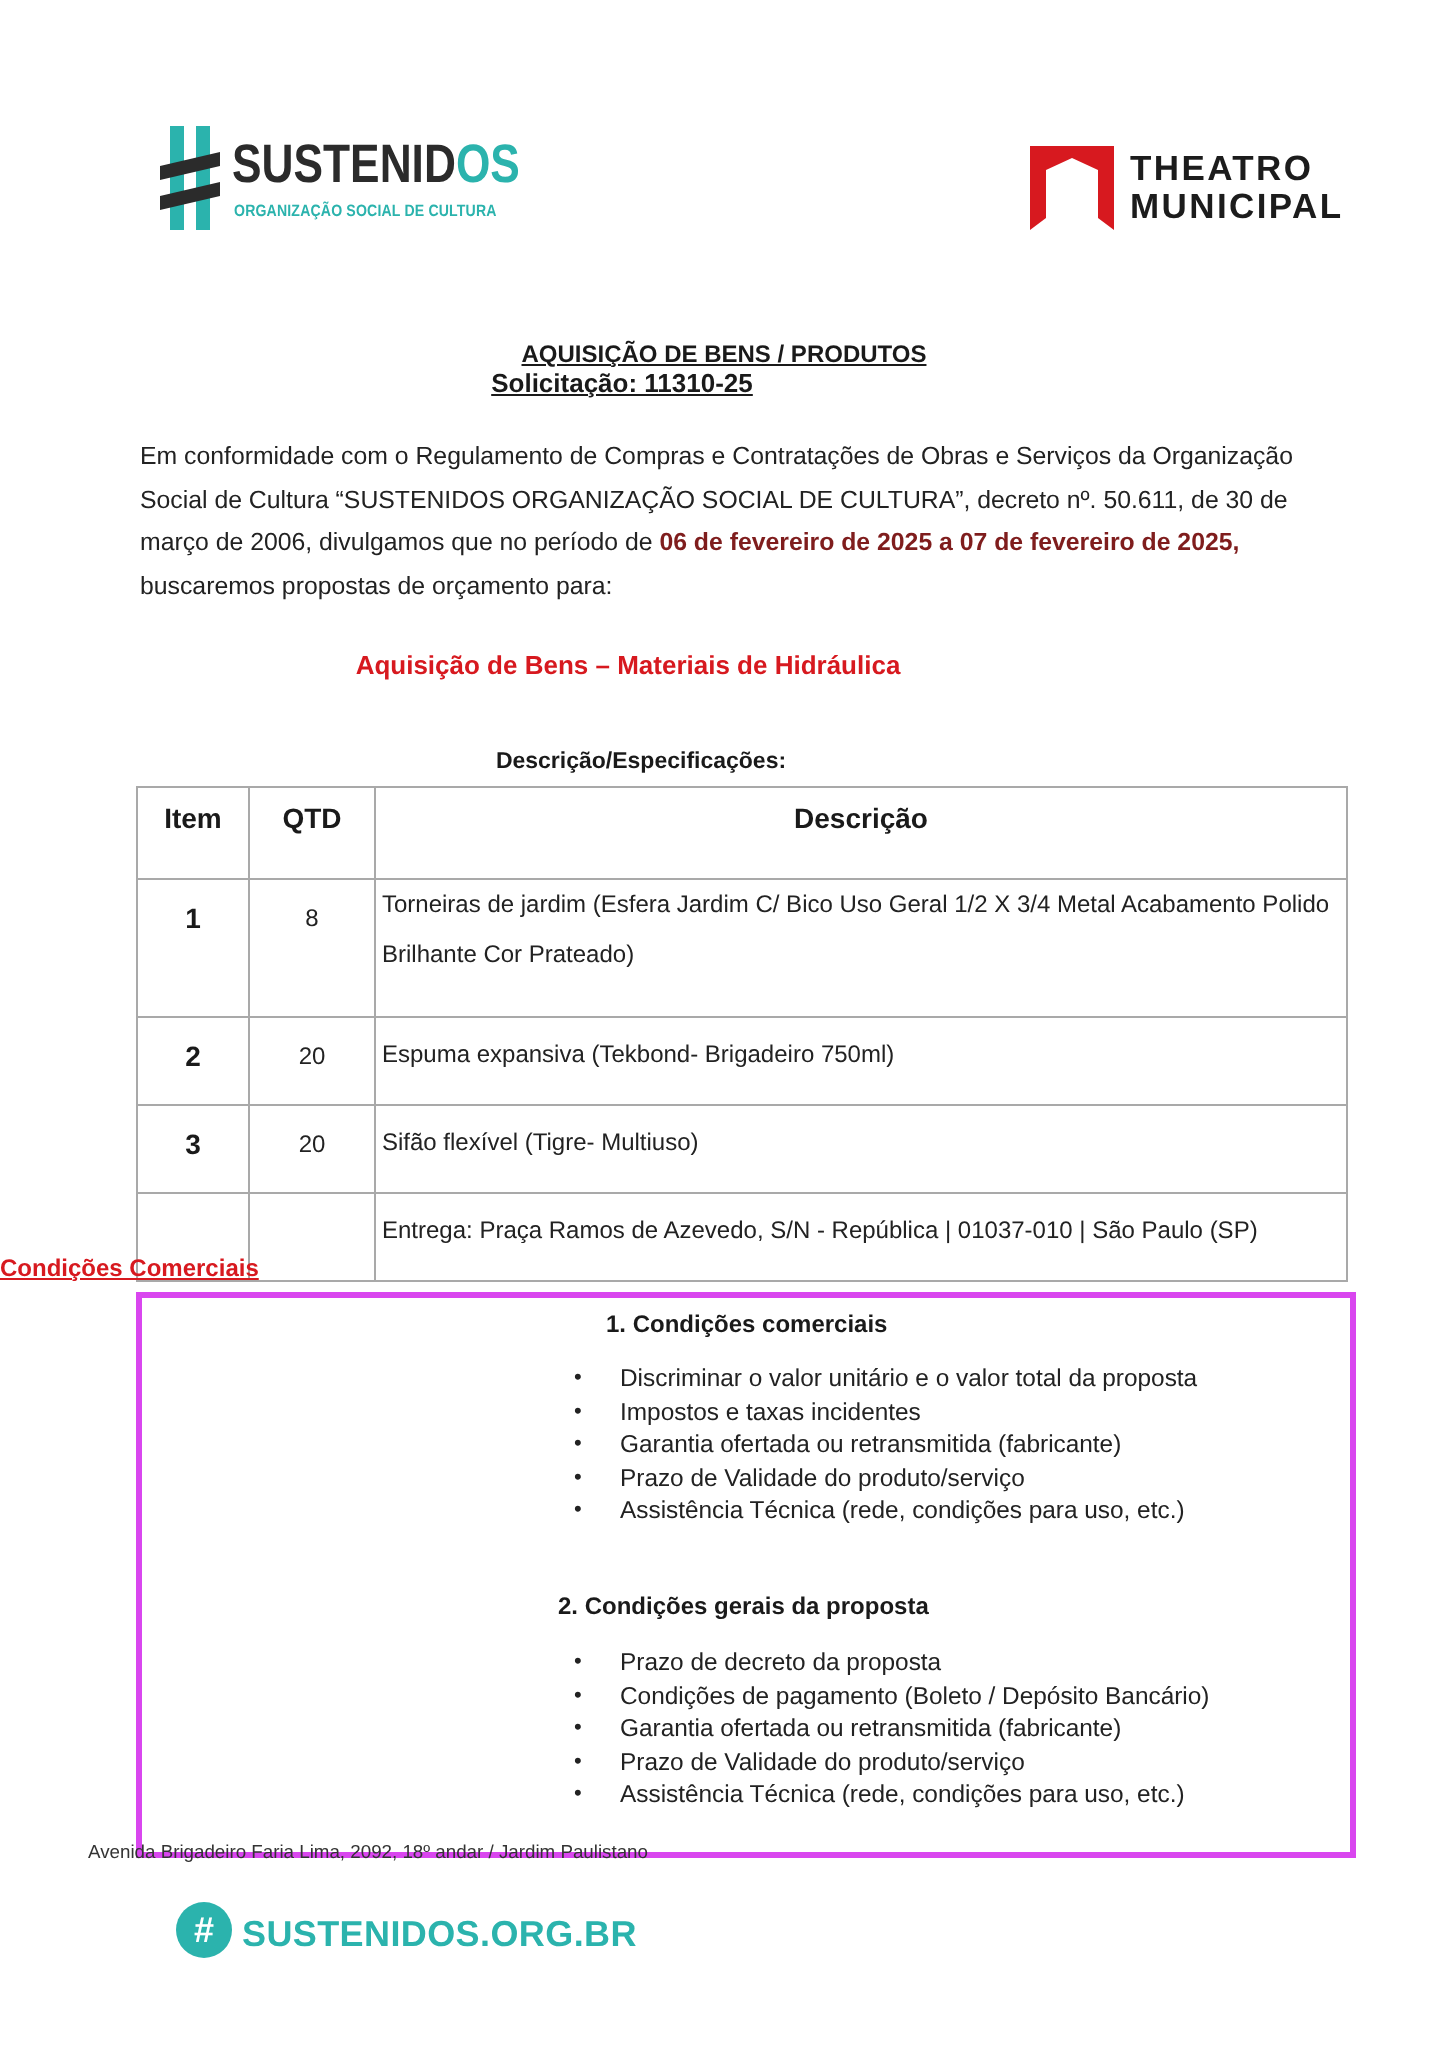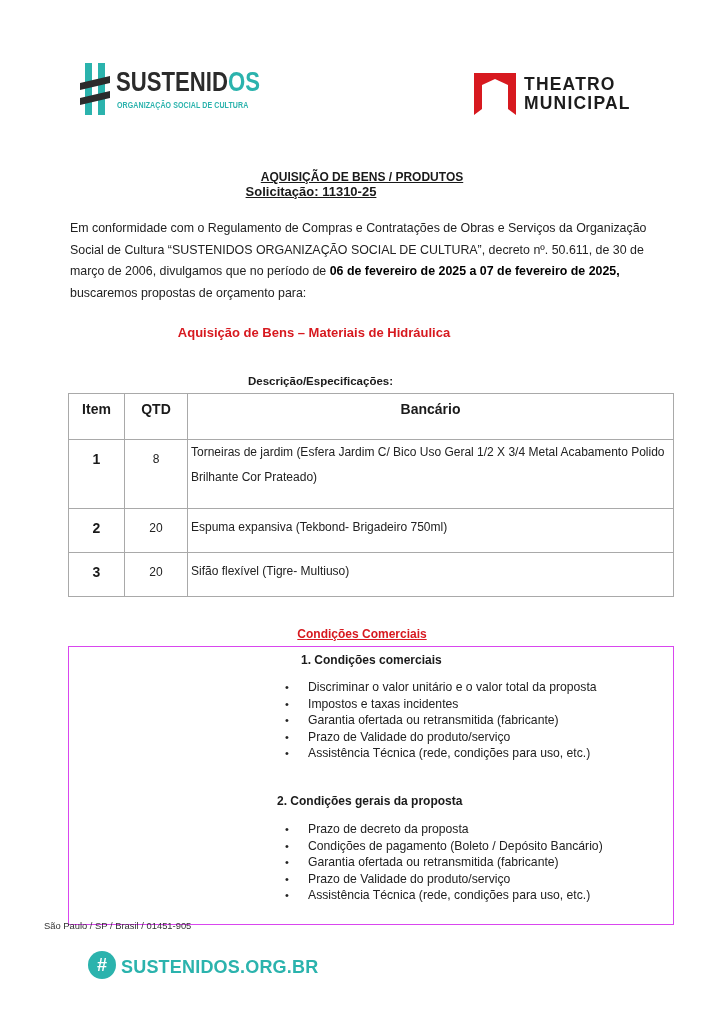--- a/index.html
+++ b/index.html
@@ -6,50 +6,50 @@
   body { width: 724px; height: 1024px; position: relative; overflow: hidden; font-family: "Liberation Sans", sans-serif; color: #222; }
   .abs { position: absolute; }
 
   
   .logo-sust { left: 80px; top: 63px; width: 175px; height: 56px; }
   .hash { position: absolute; left: 0; top: 0; width: 30px; height: 52px; }
   .sust-word { position: absolute; left: 36px; top: 4px; font-size: 27px; font-weight: bold; letter-spacing: 0px; color: #2b2b2b; font-family: "Liberation Sans", sans-serif; transform: scaleX(0.82); transform-origin: left top; white-space: nowrap; }
   .sust-word .os { color: #2bb3ad; }
   .sust-sub { position: absolute; left: 37px; top: 38px; font-size: 8.2px; font-weight: bold; color: #2bb3ad; white-space: nowrap; letter-spacing: 0.1px; transform: scaleX(0.86); transform-origin: left top; }
 
-  .logo-theatro { left: 474px; top: 73px; width: 170px; height: 46px; padding-left: 40px; }
+  .logo-theatro { left: 515px; top: 73px; width: 170px; height: 46px; padding-left: 40px; }
   .arch { position: absolute; left: 0; top: 0; width: 42px; height: 42px; }
   .theatro-text { position: absolute; left: 50px; top: 2px; font-size: 17.5px; font-weight: bold; color: #1c1c1c; line-height: 19px; letter-spacing: 1.2px; white-space: nowrap; }
 
   
   .title1 { left: 0; width: 724px; top: 170px; text-align: center; font-size: 12px; font-weight: bold; text-decoration: underline; color: #1a1a1a; }
   .title2 { left: 0; width: 622px; top: 184px; text-align: center; font-size: 13px; font-weight: bold; text-decoration: underline; color: #1a1a1a; }
 
   .intro { left: 70px; top: 218px; width: 600px; font-size: 12.4px; line-height: 21.7px; color: #222; }
-  .intro .red { color: #000000; font-weight: bold; text-align: center; }
+  .intro .red { color: #7f1d1d; font-weight: bold; text-align: center; }
 
   .subject { left: 0; width: 628px; top: 325px; text-align: center; font-size: 13px; font-weight: bold; color: #d7191f; }
   .desc-label { left: 0; width: 641px; top: 375px; text-align: center; font-size: 11.5px; font-weight: bold; color: #1a1a1a; }
 
   
   table.items { position: absolute; left: 68px; top: 393px; width: 606px; border-collapse: collapse; font-family: "Liberation Sans", sans-serif; }
   table.items td, table.items th { border: 1px solid #a9a9a9; vertical-align: top; padding: 0; }
   table.items th { height: 38px; font-size: 14px; font-weight: bold; color: #1a1a1a; padding-top: 7px; text-align: center; }
   table.items .c-item { width: 55px; text-align: center; font-weight: bold; font-size: 14px; color: #1a1a1a; }
   table.items .c-qtd { width: 62px; text-align: center; font-size: 12px; color: #222; }
   table.items .c-desc { font-size: 12px; color: #222; padding-left: 3px; line-height: 25px; }
   table.items tr.r1 td { height: 56px; padding-top: 6px; }
   table.items tr.r2 td, table.items tr.r3 td, table.items tr.r4 td { height: 31px; padding-top: 6px; }
   table.items .c-item, table.items .c-qtd { line-height: 14px; padding-top: 12px !important; }
   table.items tr.r1 .c-desc { padding-top: 0; }
   table.items .c-desc span { display: block; }
 
-  .cond-title { left: 0; width: 724px; top: 627px; text-align: center; font-size: 12px; font-weight: bold; color: #d7191f; text-decoration: underline; }
+  .cond-title { left: 0; width: 724px; top: 627px; font-size: 12px; font-weight: bold; color: #d7191f; text-decoration: underline; }
 
-  .cond-box { left: 68px; top: 646px; width: 604px; height: 277px; border: 1px solid #d946ef; }
+  .cond-box { left: 68px; top: 646px; width: 604px; height: 277px; border: 3px solid #d946ef; }
   .cond-h { position: absolute; font-size: 12px; font-weight: bold; color: #1a1a1a; }
   .cond-h1 { left: 232px; top: 6px; }
   .cond-h2 { left: 208px; top: 147px; }
   ul.bul { position: absolute; margin: 0; padding: 0; list-style: none; left: 216px; font-size: 12.2px; color: #222; line-height: 16.6px; }
   ul.bul li { position: relative; padding-left: 23px; white-space: nowrap; }
   ul.bul li::before { content: "•"; position: absolute; left: 0; top: 0; font-size: 11px; }
   ul.bul1 { top: 32px; }
   ul.bul2 { top: 174px; }
 
   .footer-addr { left: 44px; top: 918px; font-size: 9.4px; color: #333; line-height: 16px; }
@@ -87,39 +87,44 @@
 <div class="abs intro"><span>Em conformidade com o Regulamento de Compras e Contratações de Obras e Serviços da Organização Social de Cultura “SUSTENIDOS ORGANIZAÇÃO SOCIAL DE CULTURA”, decreto nº. 50.611, de 30 de março de 2006, divulgamos que no período de </span><span class="red">06 de fevereiro de 2025 a 07 de fevereiro de 2025,</span><span> buscaremos propostas de orçamento para:</span></div>
 
 <div class="abs subject">Aquisição de Bens – Materiais de Hidráulica</div>
 <div class="abs desc-label">Descrição/Especificações:</div>
 
 <table class="items">
   <tbody>
       <tr>
     <th class="c-item-h" style="width:55px">Item</th>
     <th style="width:62px">QTD</th>
-    <th>Bancário</th>
+    <th>Descrição</th>
   </tr>
   <tr class="r1">
     <td class="c-item">1</td>
     <td class="c-qtd">8</td>
     <td class="c-desc">
       <span>Torneiras de jardim (Esfera Jardim C/ Bico Uso Geral 1/2 X 3/4 Metal Acabamento Polido</span>
       <span>Brilhante Cor Prateado)</span>
     </td>
   </tr>
   <tr class="r2">
     <td class="c-item">2</td>
     <td class="c-qtd">20</td>
     <td class="c-desc">Espuma expansiva (Tekbond- Brigadeiro 750ml)</td>
   </tr>
   <tr class="r3">
     <td class="c-item">3</td>
     <td class="c-qtd">20</td>
     <td class="c-desc">Sifão flexível (Tigre- Multiuso)</td>
+  </tr>
+  <tr class="r4">
+    <td class="c-item"></td>
+    <td class="c-qtd"></td>
+    <td class="c-desc">Entrega: Praça Ramos de Azevedo, S/N - República | 01037-010 | São Paulo (SP)</td>
   </tr>
 </tbody>
   </table>
 
 <div class="abs cond-title">Condições Comerciais</div>
 
 <div class="abs cond-box">
   <div class="cond-h cond-h1">1. Condições comerciais</div>
   <ul class="bul bul1">
     <li>Discriminar o valor unitário e o valor total da proposta</li>
@@ -132,18 +137,18 @@
   <ul class="bul bul2">
     <li>Prazo de decreto da proposta</li>
     <li>Condições de pagamento (Boleto / Depósito Bancário)</li>
     <li>Garantia ofertada ou retransmitida (fabricante)</li>
     <li>Prazo de Validade do produto/serviço</li>
     <li>Assistência Técnica (rede, condições para uso, etc.)</li>
   </ul>
 </div>
 
 <div class="abs footer-addr">
-  <div>São Paulo / SP / Brasil / 01451-905</div>
+  <div>Avenida Brigadeiro Faria Lima, 2092, 18º andar / Jardim Paulistano</div>
 </div>
 <div class="abs footer-logo">
   <div class="circ">#</div>
   <div class="foot-url">SUSTENIDOS.ORG.BR</div>
 </div>
 
 </body></html>

